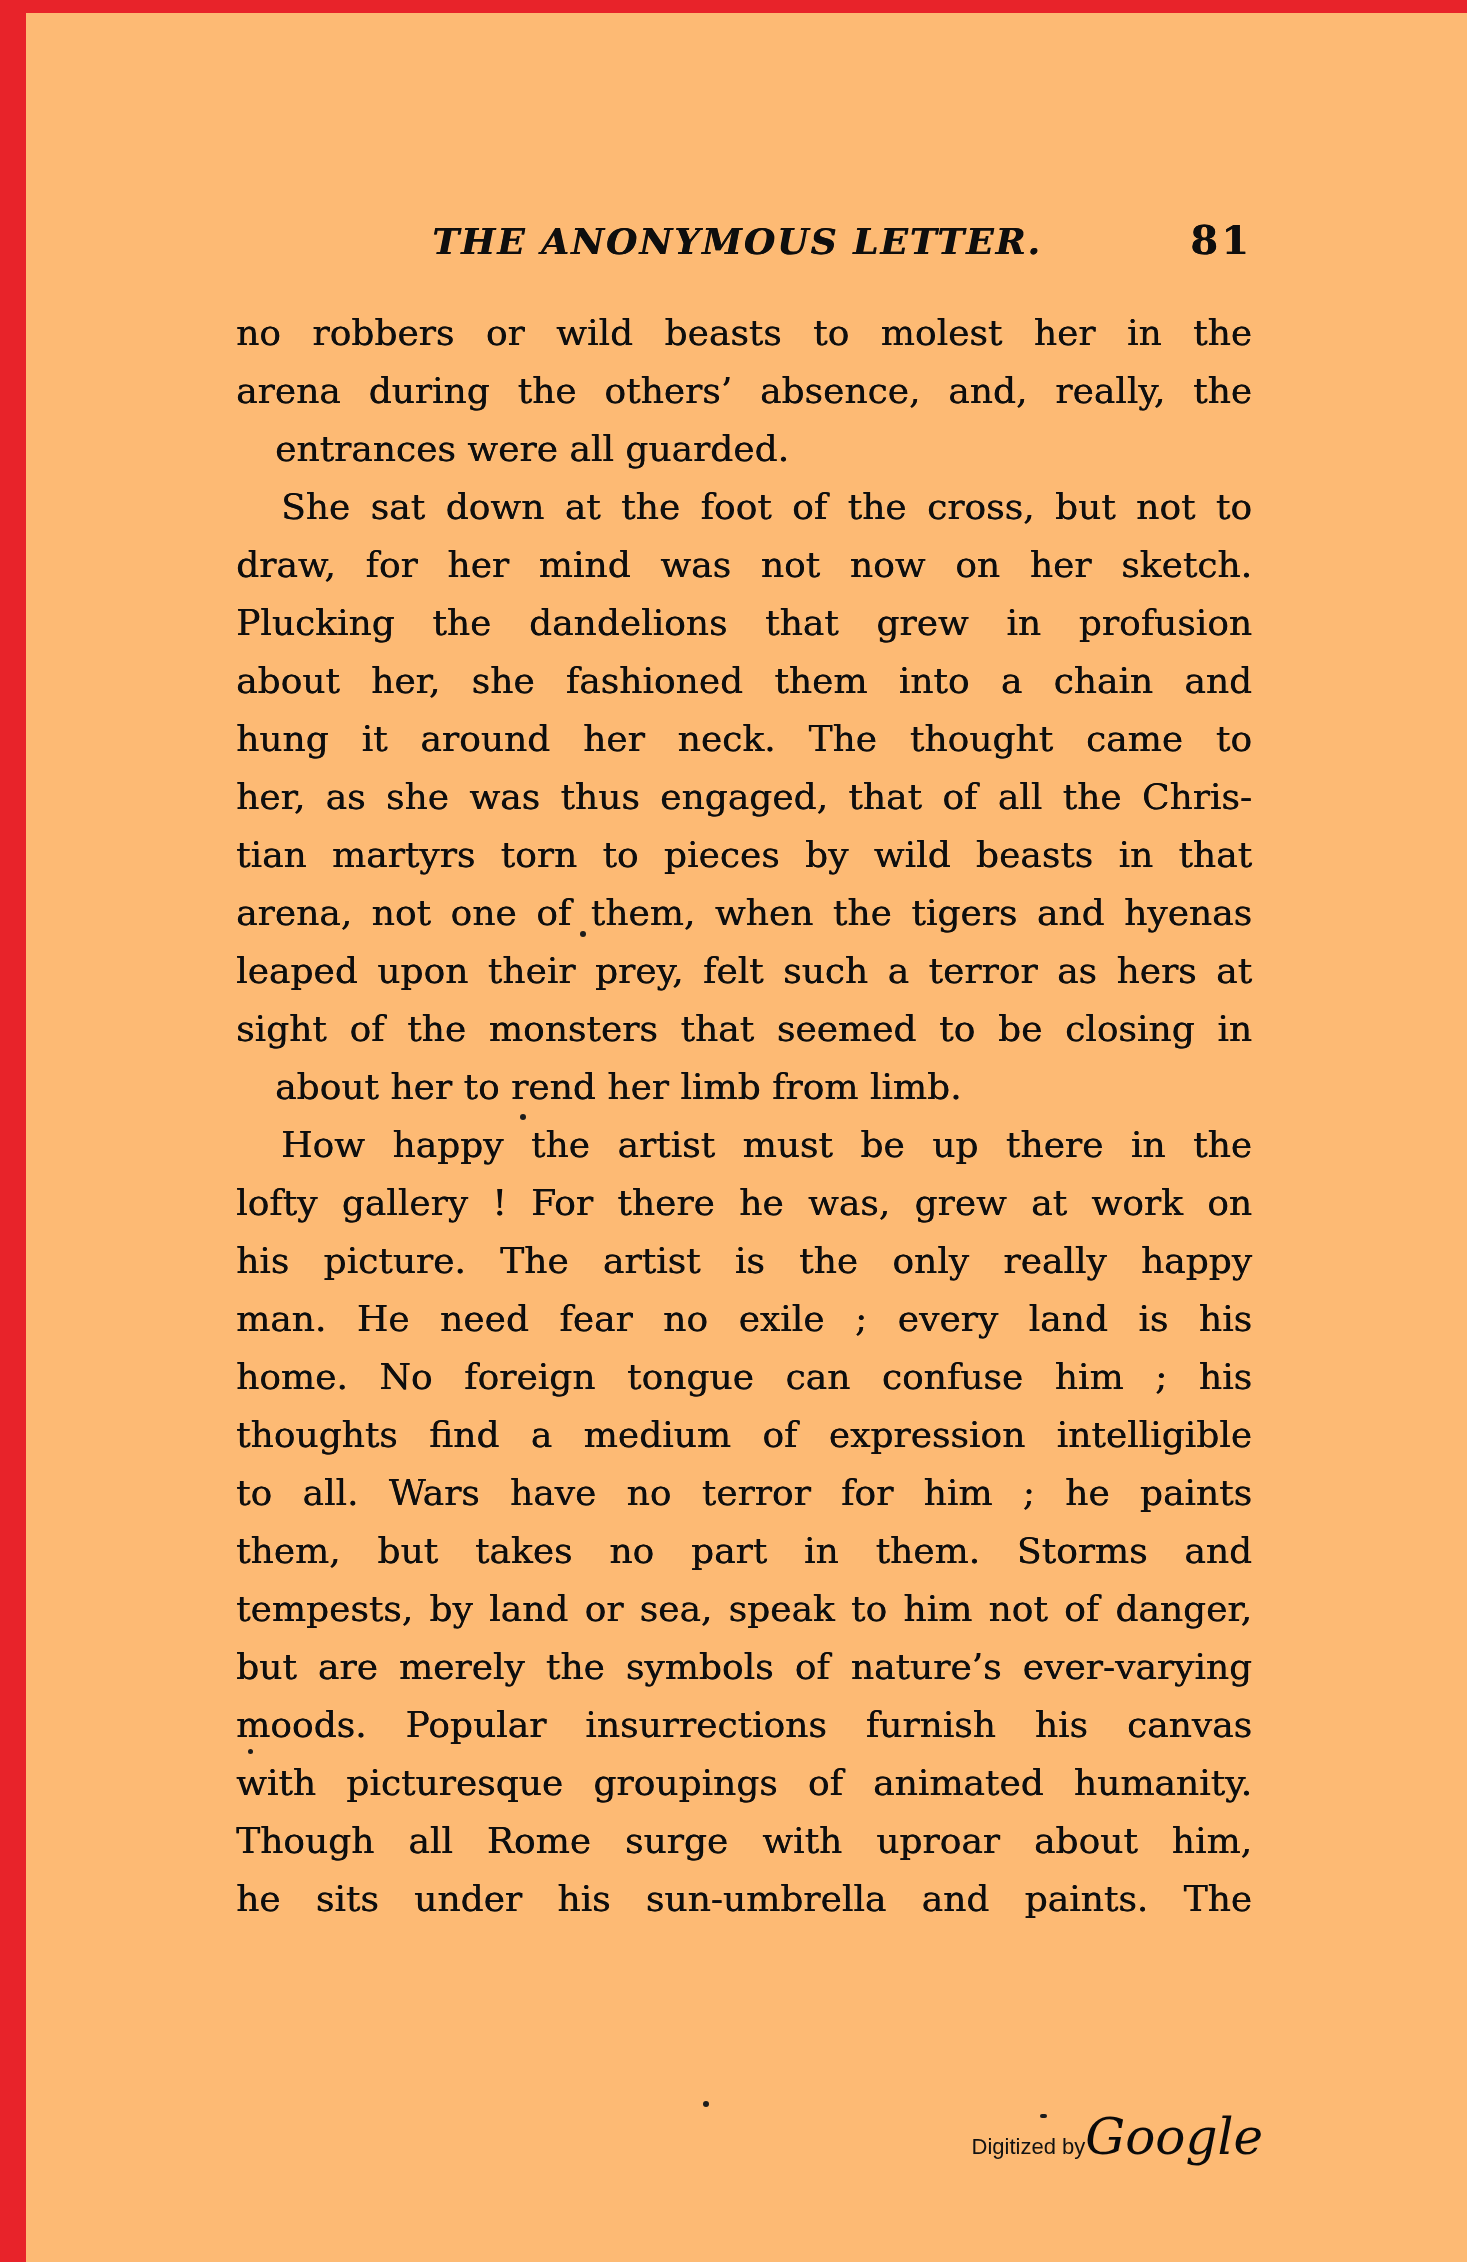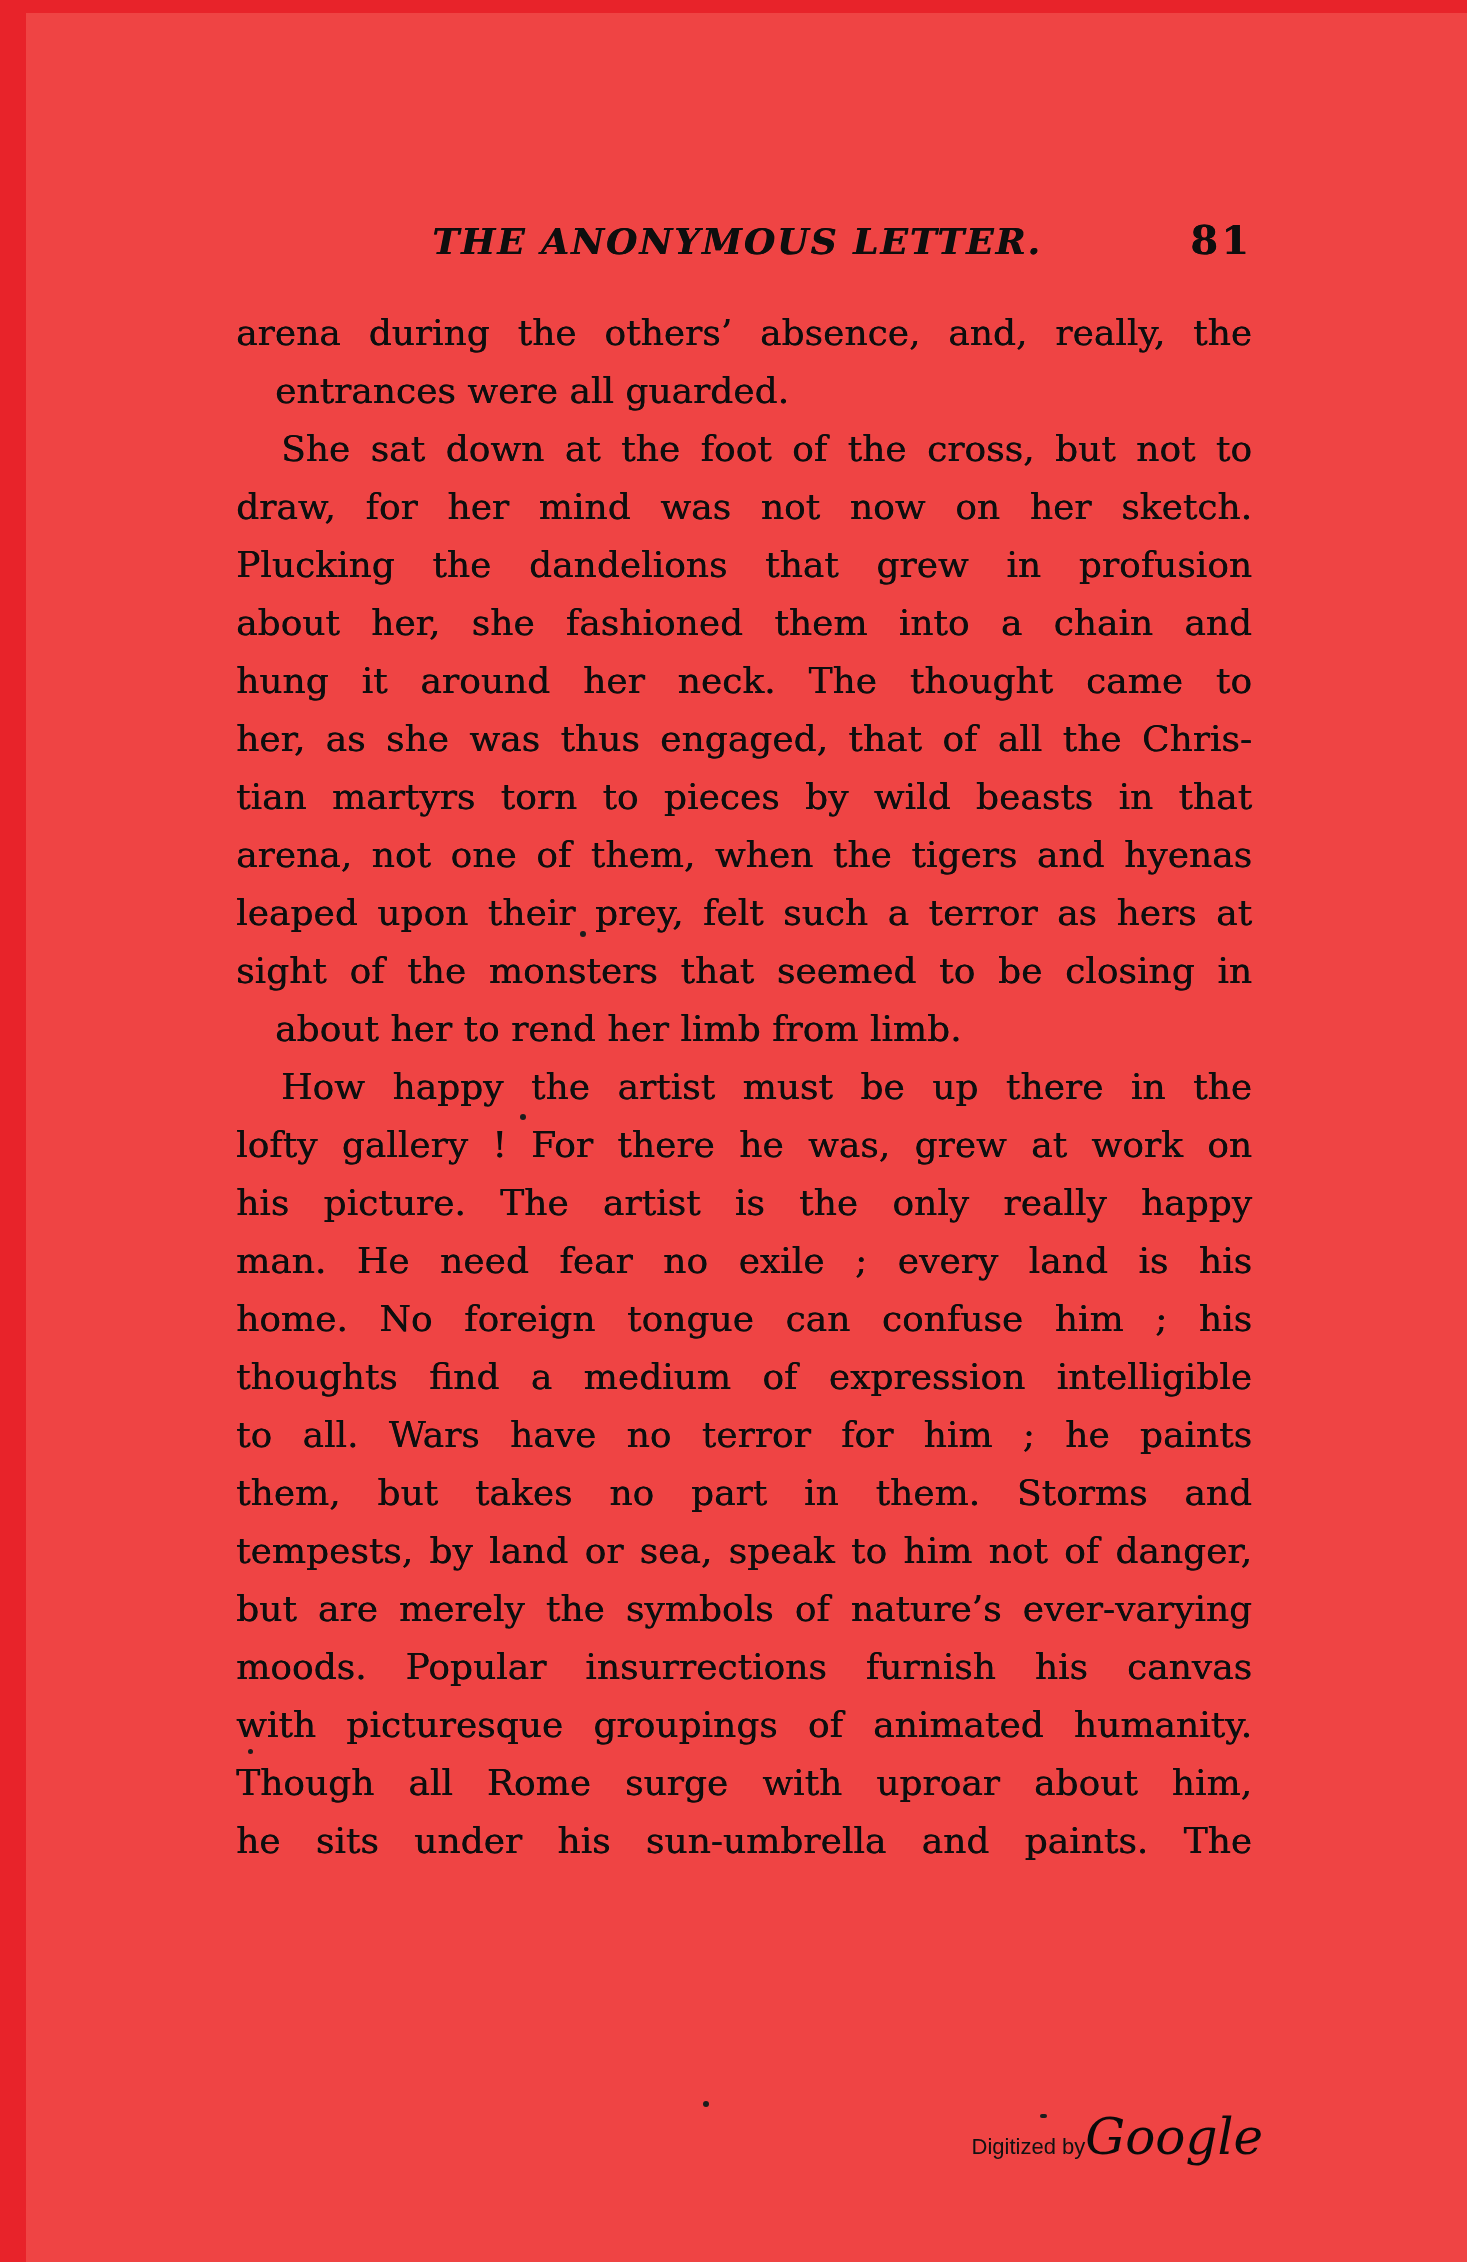--- a/index.html
+++ b/index.html
@@ -1,21 +1,21 @@
 <!DOCTYPE html>
 <html><head>
 <meta charset="utf-8">
 <style>
   html, body { margin: 0; padding: 0; background: #ffffff; }
 
   .page {
     position: relative;
     width: 1467px;
     height: 2262px;
-    background: #ef4444;
+    background: #fdba74;
     overflow: hidden;
     font-family: "DejaVu Serif", "Liberation Serif", serif;
     color: #0e0e0e;
   }
 
   
   .edge-left {
     position: absolute; left: 0; top: 0;
     width: 26px; height: 2262px;
   }
@@ -106,20 +106,21 @@
   <div class="edge-left" style="background: rgb(232, 35, 42);"></div>
   <div class="edge-top" style="background: rgb(232, 35, 42);"></div>
 
   <div class="header">
     <span class="spacer"></span>
     <span class="running-title">THE ANONYMOUS LETTER.</span>
     <span class="page-number">81</span>
   </div>
 
   <div class="body-text" id="body-paragraphs">
+      <div class="line">no robbers or wild beasts to molest her in the</div>
       <div class="line">arena during the others’ absence, and, really, the</div>
       <div class="line flush">entrances were all guarded.</div>
       <div class="line indent">She sat down at the foot of the cross, but not to</div>
       <div class="line">draw, for her mind was not now on her sketch.</div>
       <div class="line">Plucking the dandelions that grew in profusion</div>
       <div class="line">about her, she fashioned them into a chain and</div>
       <div class="line">hung it around her neck. The thought came to</div>
       <div class="line">her, as she was thus engaged, that of all the Chris-</div>
       <div class="line">tian martyrs torn to pieces by wild beasts in that</div>
       <div class="line">arena, not one of them, when the tigers and hyenas</div>

